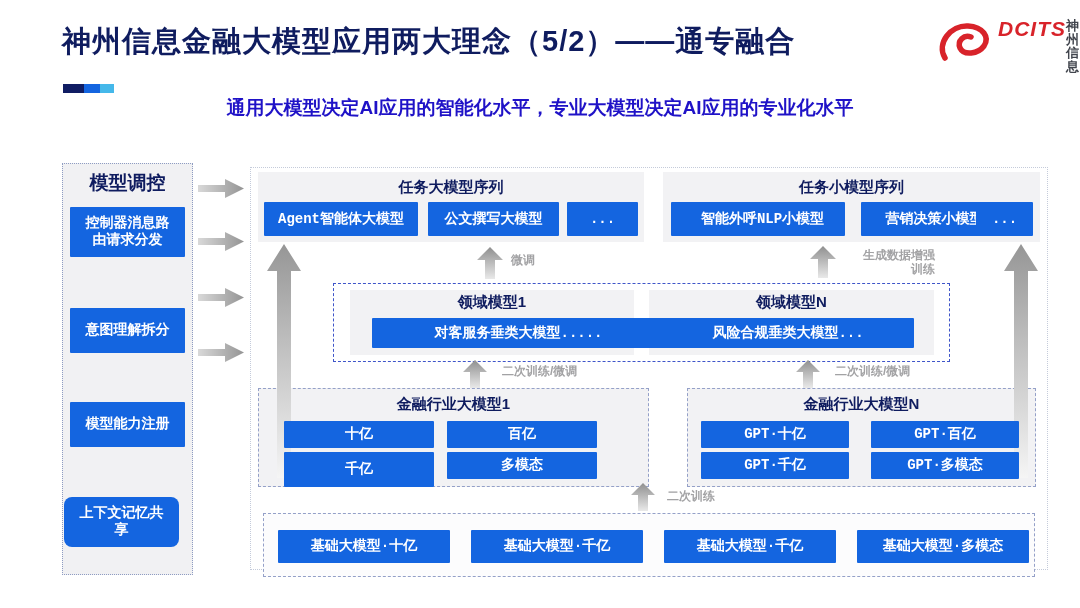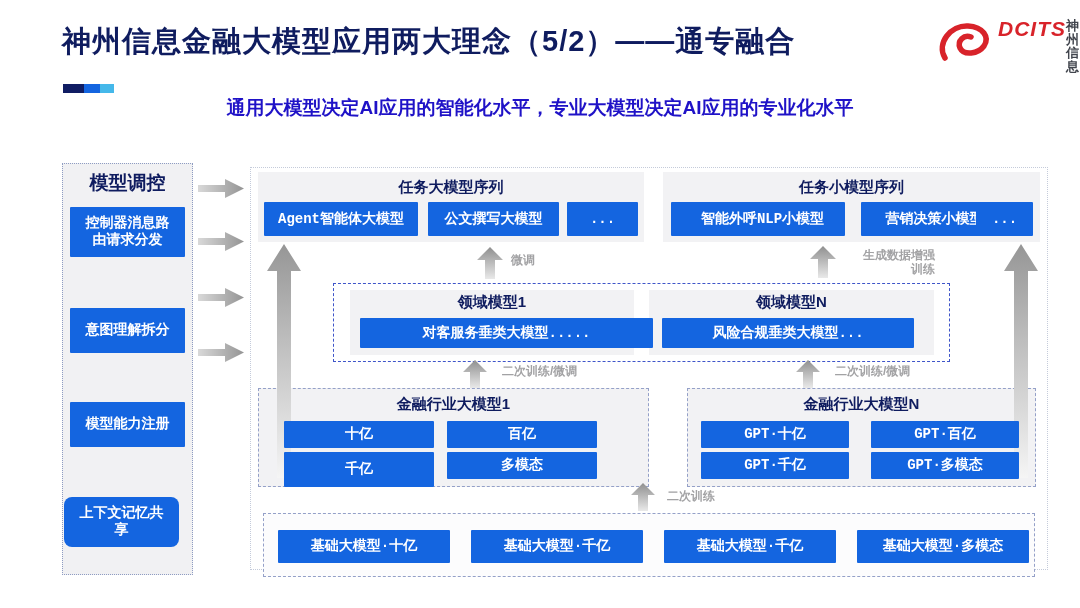--- a/index.html
+++ b/index.html
@@ -122,21 +122,21 @@
   <span class="abs z2" style="left:810px;top:246px;"><svg width="26" height="32">
         <polygon points="13,0 26,13 18,13 18,32 8,32 8,13 0,13" fill="url(#gradU)"></polygon>
       </svg></span>
   <div class="abs glabel" style="left:843px;top:248px;width:92px;">生成数据增强
 训练</div>
 
   <div class="abs dashed-blue" style="left:333px;top:283px;width:617px;height:79px;"></div>
   <div class="abs panel" style="left:350px;top:290px;width:284px;height:65px;">
     <div class="panel-title" style="top:3px;">领域模型1</div>
   </div>
-  <div class="abs blue-box" style="left:360px;top:318px;width:293px;height:30px;">对客服务垂类大模型.....</div>
+  <div class="abs blue-box" style="left:372px;top:318px;width:293px;height:30px;">对客服务垂类大模型.....</div>
   <div class="abs panel" style="left:649px;top:290px;width:285px;height:65px;">
     <div class="panel-title" style="top:3px;">领域模型N</div>
   </div>
   <div class="abs blue-box" style="left:662px;top:318px;width:252px;height:30px;">风险合规垂类大模型...</div>
 
   <span class="abs z2" style="left:463px;top:360px;"><svg width="24" height="28">
         <polygon points="12,0 24,12 17,12 17,28 7,28 7,12 0,12" fill="url(#gradU)"></polygon>
       </svg></span>
   <div class="abs glabel" style="left:502px;top:364px;">二次训练/微调</div>
   <span class="abs z2" style="left:796px;top:360px;"><svg width="24" height="28">

